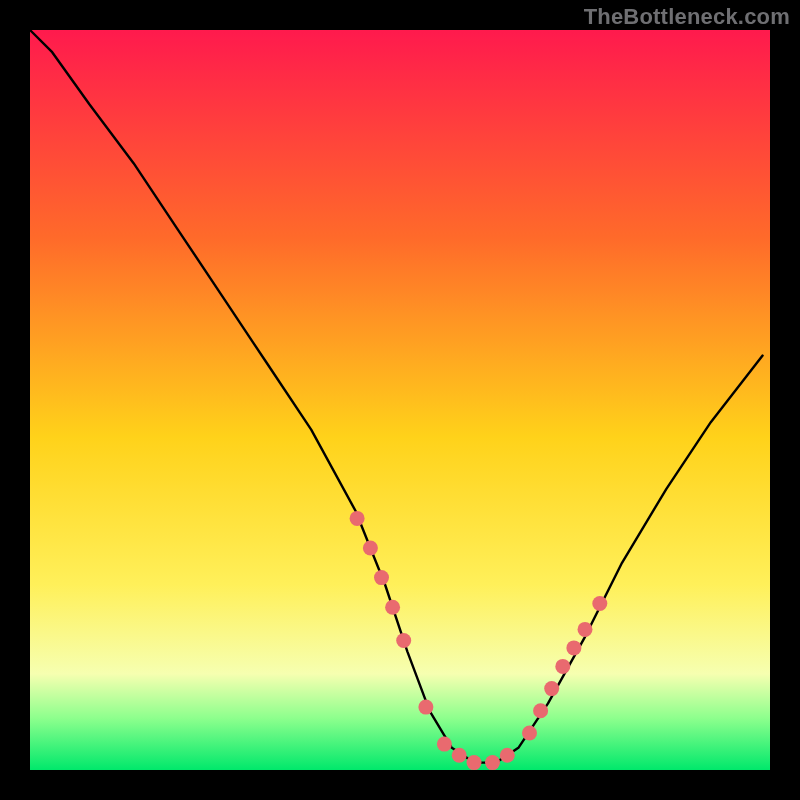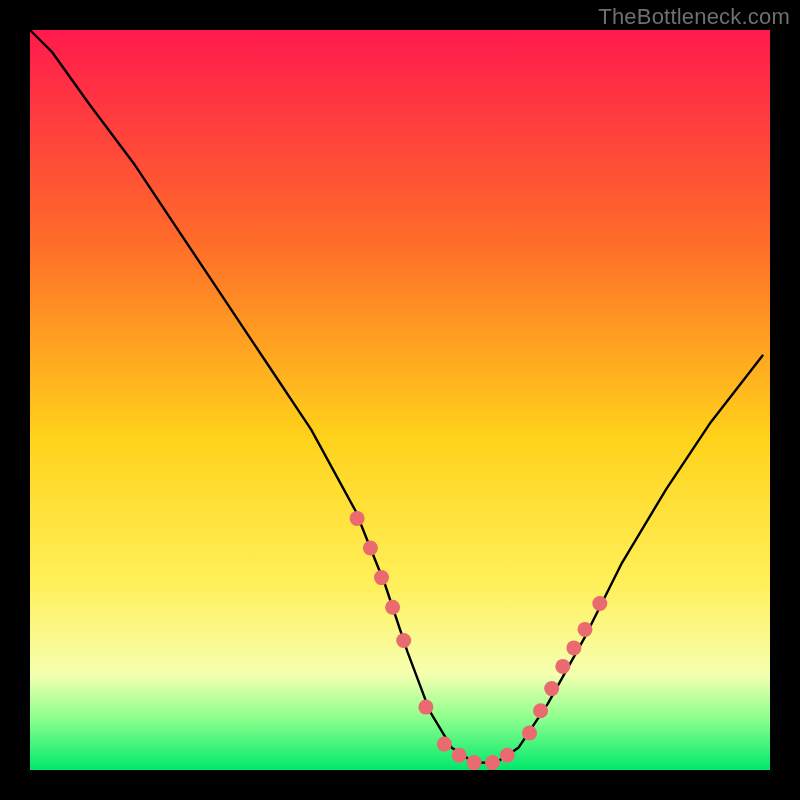--- a/index.html
+++ b/index.html
@@ -15,21 +15,21 @@
     width: 800px;
     height: 800px;
     background: #000;
   }
   .watermark {
     position: absolute;
     top: 4px;
     right: 10px;
     font-family: Arial, Helvetica, sans-serif;
     font-size: 22px;
-    font-weight: 400;
+    font-weight: 700;
     color: #6f6f72;
     letter-spacing: 0.2px;
     z-index: 3;
     margin-left: 33px;
   }
   svg {
     position: absolute;
     left: 0;
     top: 0;
     z-index: 1;

